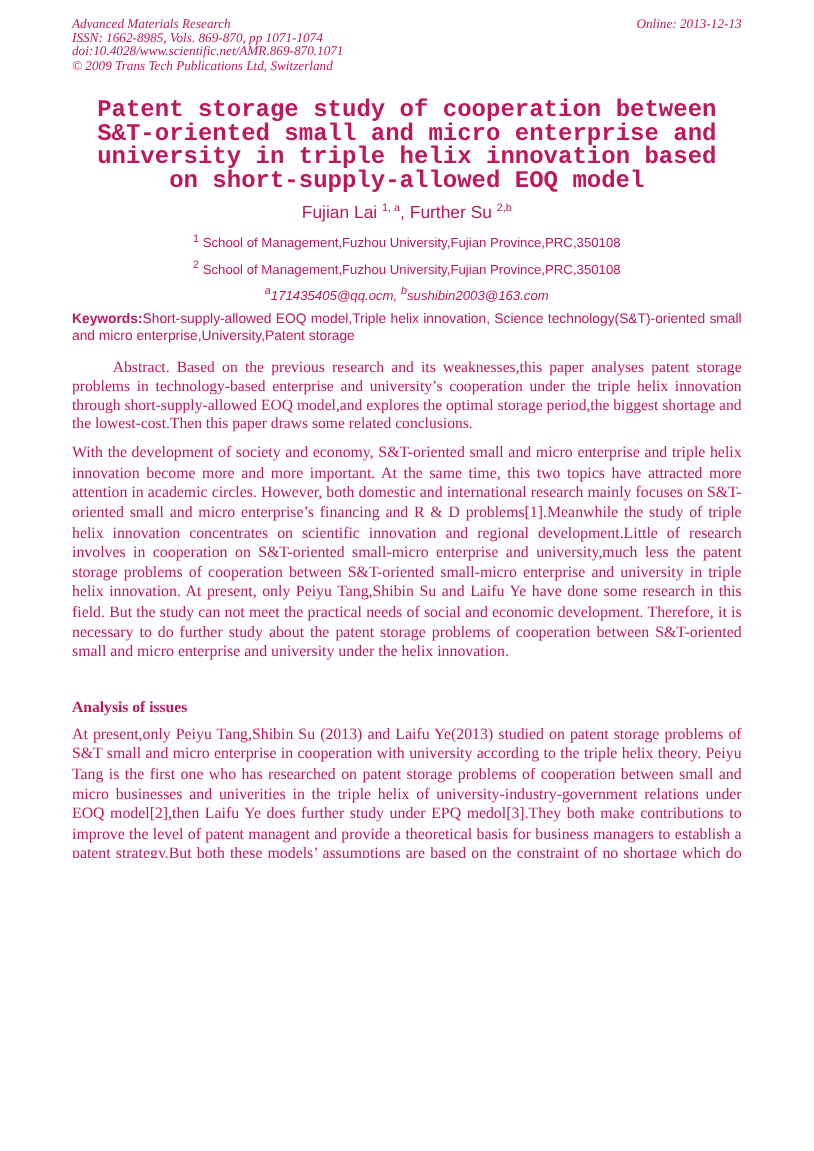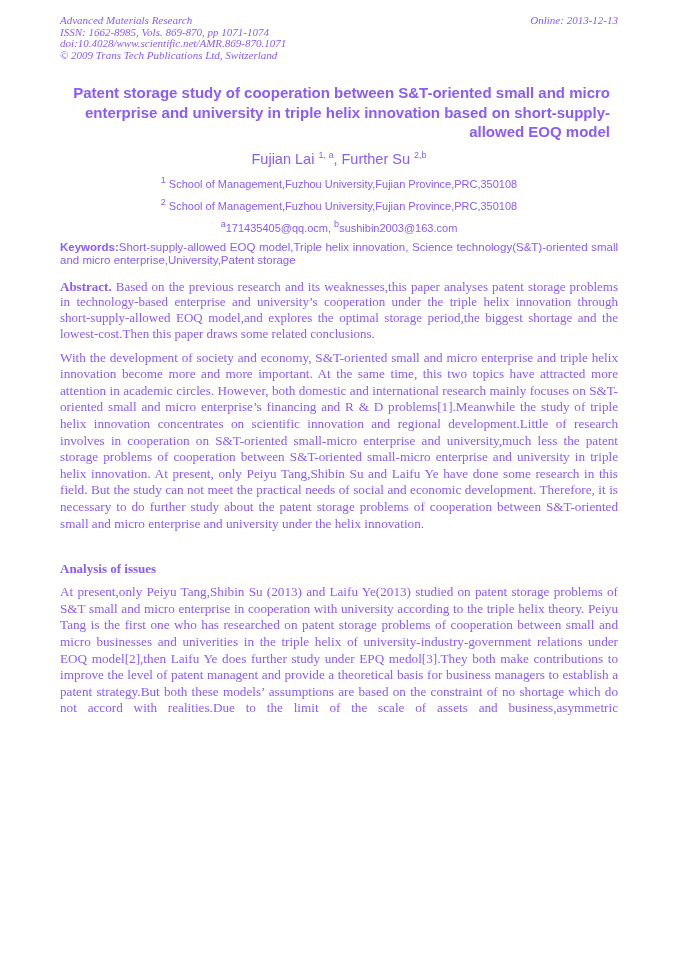--- a/index.html
+++ b/index.html
@@ -2,44 +2,44 @@
 <html><head>
 <meta charset="utf-8">
 <style>
   html, body { margin: 0; padding: 0; background: #ffffff; }
   .page {
     position: relative;
     width: 678px;
     height: 715px;
     box-sizing: border-box;
     background: #ffffff;
-    color: #8b5cf6;
+    color: #be185d;
     padding: 15px 60px 0 60px;
     overflow: hidden;
     font-family: "Liberation Serif", serif;
   }
   
   .header {
     display: flex;
     justify-content: space-between;
     align-items: flex-start;
     font-family: "Liberation Serif", serif;
     font-style: italic;
     font-size: 11px;
     line-height: 11.5px;
   }
   .header .left div { white-space: nowrap; }
   .header .right { white-space: nowrap; }
   
   .title {
     margin-top: 22px;
-    text-align: right;
-    font-family: Liberation Sans, sans-serif;
+    text-align: center;
+    font-family: Liberation Mono, monospace;
     font-weight: bold;
-    font-size: 15px;
+    font-size: 20px;
     line-height: 19.5px;
     padding: 0 8px;
   }
   .authors {
     margin-top: 9px;
     text-align: center;
     font-family: "Liberation Sans", sans-serif;
     font-size: 14.5px;
     line-height: 17px;
   }
@@ -54,38 +54,39 @@
     font-size: 11px;
     line-height: 13px;
   }
   .affil + .affil { margin-top: 9px; }
   .emails {
     margin-top: 9px;
     text-align: center;
     font-family: "Liberation Sans", sans-serif;
     font-size: 11px;
     line-height: 13px;
+    font-style: italic;
   }
   
   .keywords {
     margin-top: 6px;
     font-family: "Liberation Sans", sans-serif;
     font-size: 11.5px;
     line-height: 13.5px;
     text-align: justify;
   }
   .keywords .label { font-weight: bold; }
   
   .abstract {
     margin-top: 11px;
     font-size: 13px;
     line-height: 15.8px;
     text-align: justify;
   }
-  .abstract .label { font-weight: bold; }
+  .abstract .label { font-weight: normal; margin-left: 34px; }
   
   .section-heading {
     margin-top: 29px;
     font-weight: bold;
     font-size: 13px;
     line-height: 15px;
   }
   .section-body {
     margin-top: 8px;
     font-size: 13.2px;

